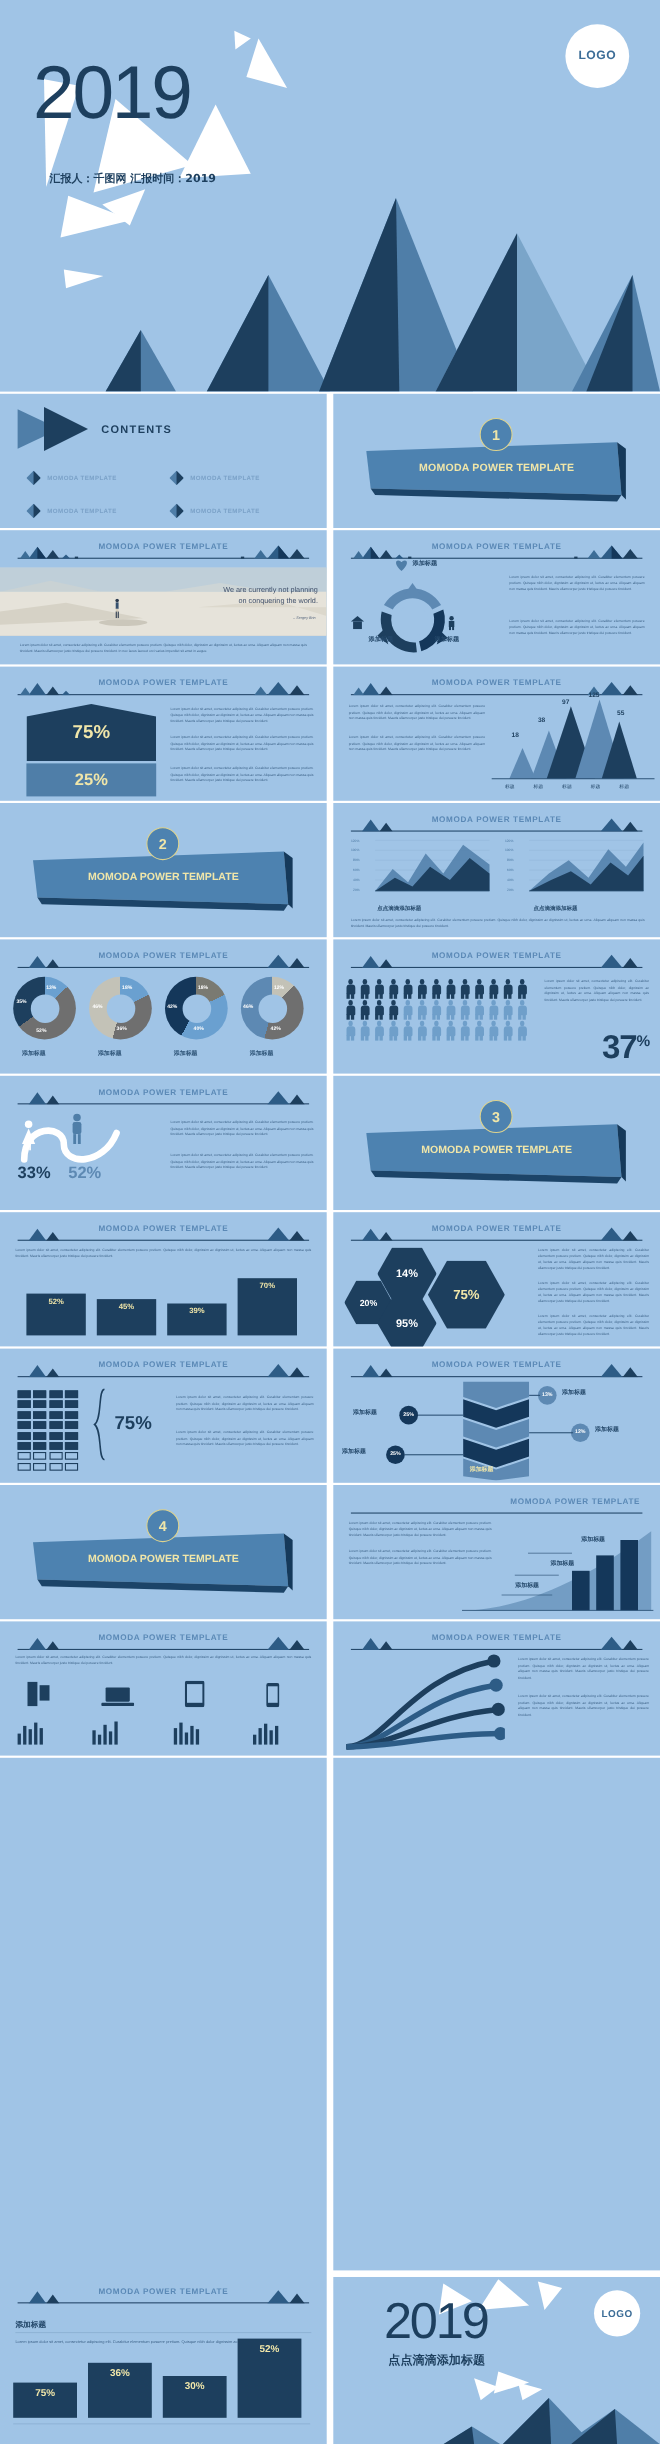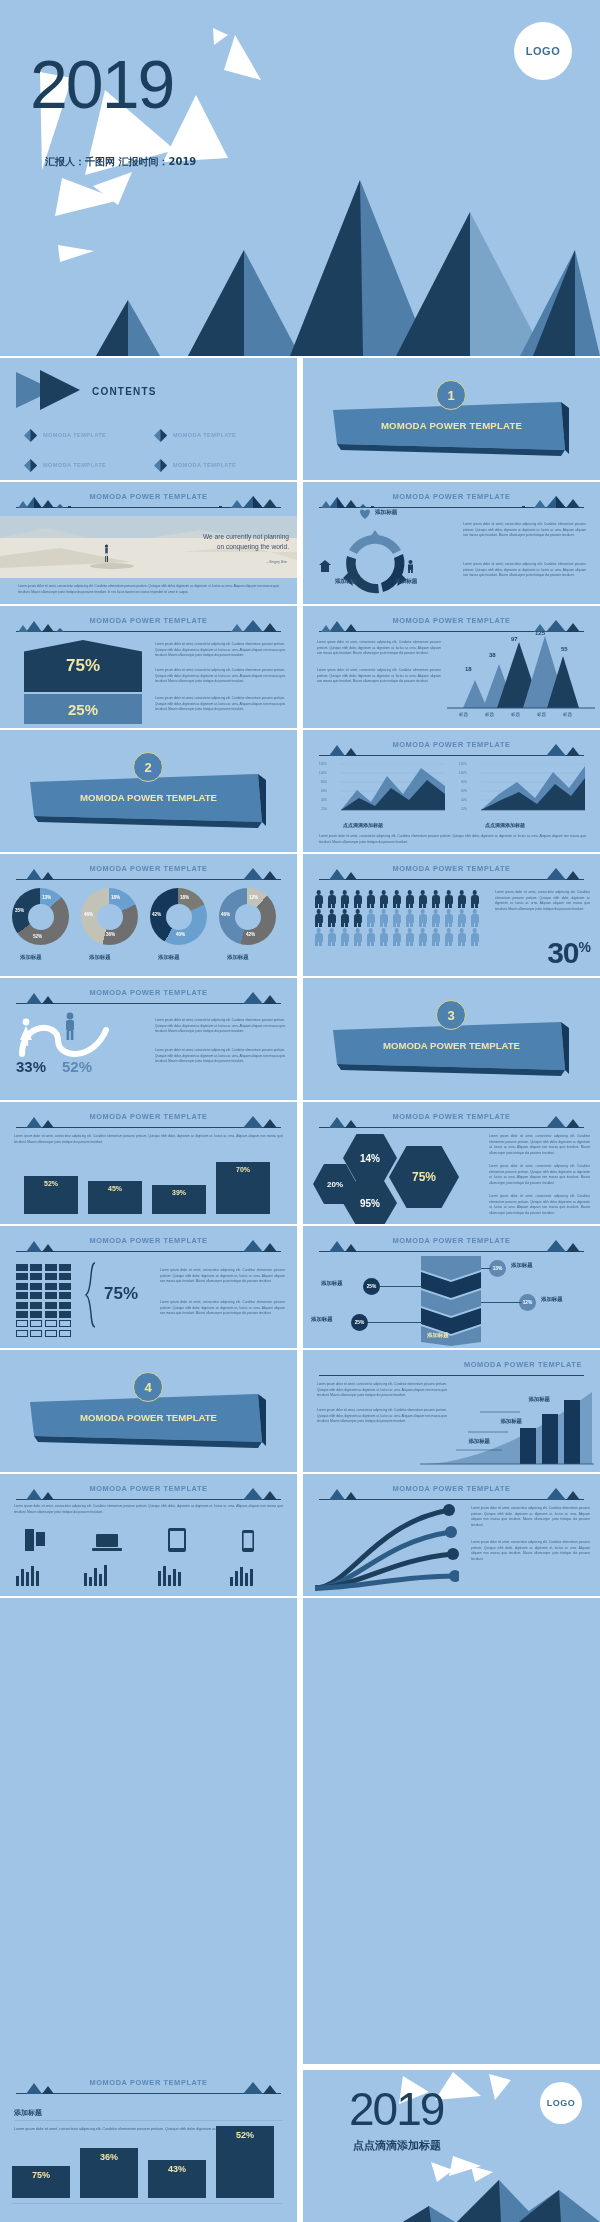--- a/index.html
+++ b/index.html
@@ -740,21 +740,21 @@
           <span class="l2" style="background:#6f9fca"></span>
         </div>
         <div class="person">
           <span class="h" style="background:#6f9fca"></span>
           <span class="b" style="background:#6f9fca"></span>
           <span class="l1" style="background:#6f9fca"></span>
           <span class="l2" style="background:#6f9fca"></span>
         </div>
       </div>
     <div class="lorem" style="position:absolute;left:192px;right:10px;top:36px">Lorem ipsum dolor sit amet, consectetur adipiscing elit. Curabitur elementum posuere pretium. Quisque nibh dolor, dignissim ac dignissim ut, luctus ac urna. Aliquam aliquam non massa quis tincidunt. Mauris ullamcorper justo tristique dui posuere tincidunt.</div>
-    <div class="big44"><span>30</span><sup>%</sup></div>
+    <div class="big44"><span>37</span><sup>%</sup></div>
   </div>
 
   <div class="slide half" style="left:0;top:978px">
     <div class="hdr">
       <div class="ttl">MOMODA  POWER TEMPLATE</div>
       <div class="rule"></div>
       <svg class="mtns l" viewBox="0 0 64 13">
           <polygon points="10,13 18,2 26,13" fill="#2d5c86"></polygon>
           <polygon points="26,13 32,5 38,13" fill="#1d3f5e"></polygon>
         </svg>
@@ -1090,21 +1090,21 @@
     <div class="lorem" style="position:absolute;left:14px;right:14px;top:528px;font-size:3.6px">Lorem ipsum dolor sit amet, consectetur adipiscing elit. Curabitur elementum posuere pretium. Quisque nibh dolor dignissim ac dignissim ut.</div>
 
     <div style="position:absolute;left:12px;bottom:24px;width:270px;height:86px">
       <div class="bar" style="left:0px;width:58px;height:32px">
           <span style="font-size:9px">75%</span>
         </div>
       <div class="bar" style="left:68px;width:58px;height:50px">
           <span style="font-size:9px">36%</span>
         </div>
       <div class="bar" style="left:136px;width:58px;height:38px">
-          <span style="font-size:9px">43%</span>
+          <span style="font-size:9px">30%</span>
         </div>
       <div class="bar" style="left:204px;width:58px;height:72px">
           <span style="font-size:9px">52%</span>
         </div>
       <div style="position:absolute;left:0;bottom:-6px;width:270px;height:1px;background:#8fb4d6"></div>
     </div>
   </div>
 
   <div class="slide" style="left:0;top:1598px;width:297px;height:474px;z-index:-1"></div>
 

